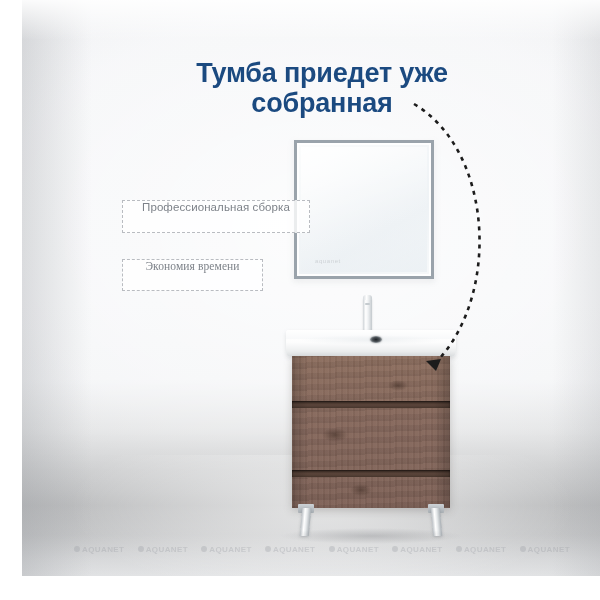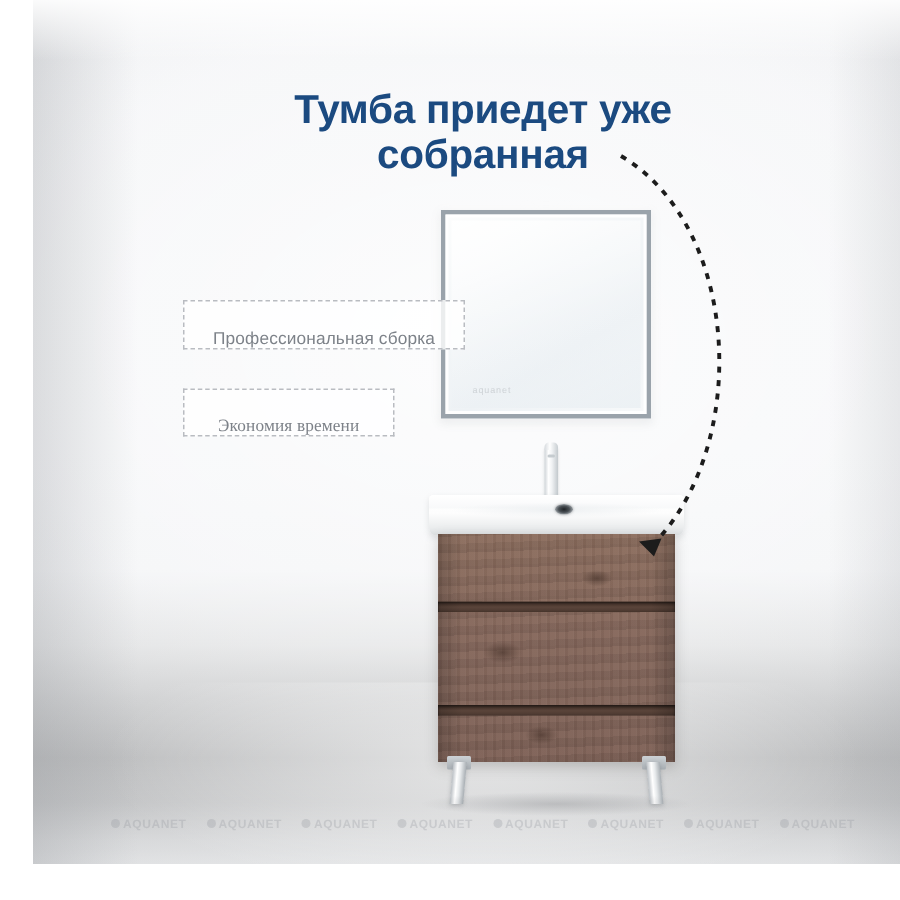--- a/index.html
+++ b/index.html
@@ -69,21 +69,21 @@
     white-space:pre-line;
   }
 
   
   .chip{
     position:absolute;
     border:1px dashed #b9bcc1;
     background:rgba(255,255,255,.80);
     color:#7d8289;
     font-size:11.5px;
-    display:flex;align-items:flex-end;justify-content:center;
+    display:flex;align-items:flex-start;justify-content:center;
     box-sizing:border-box;
     letter-spacing:.1px;
   }
   #chip-assembly{ left:100px; top:200px; width:188px; height:33px; }
   #chip-time{ left:100px; top:259px; width:141px; height:32px;font-family:Liberation Serif, serif; }
 
   
   .mirror-glow{
     position:absolute;left:267px;top:136px;width:150px;height:147px;
     background:radial-gradient(closest-side, rgba(255,255,255,.95), rgba(255,255,255,0));

